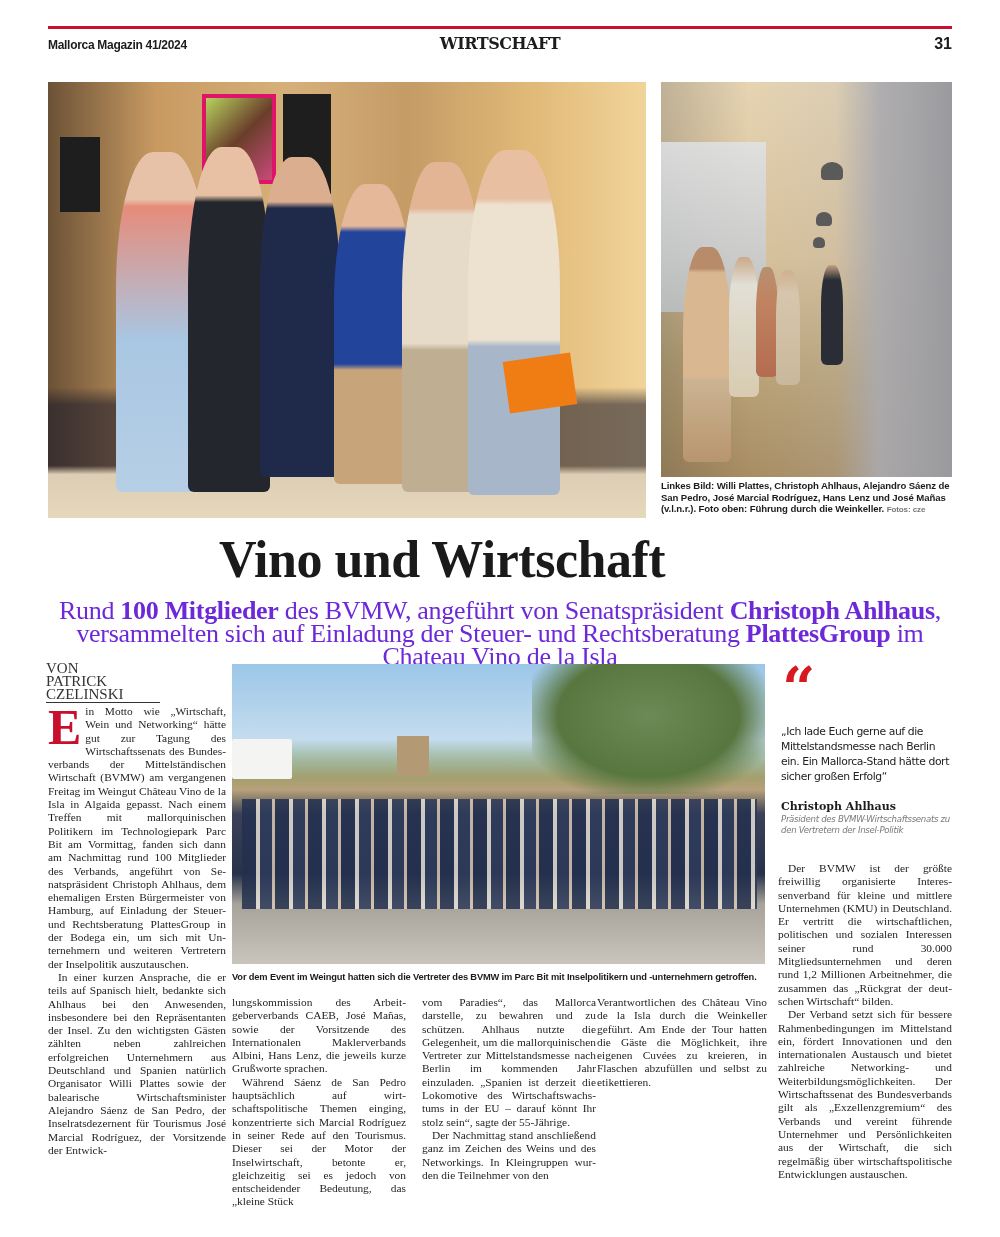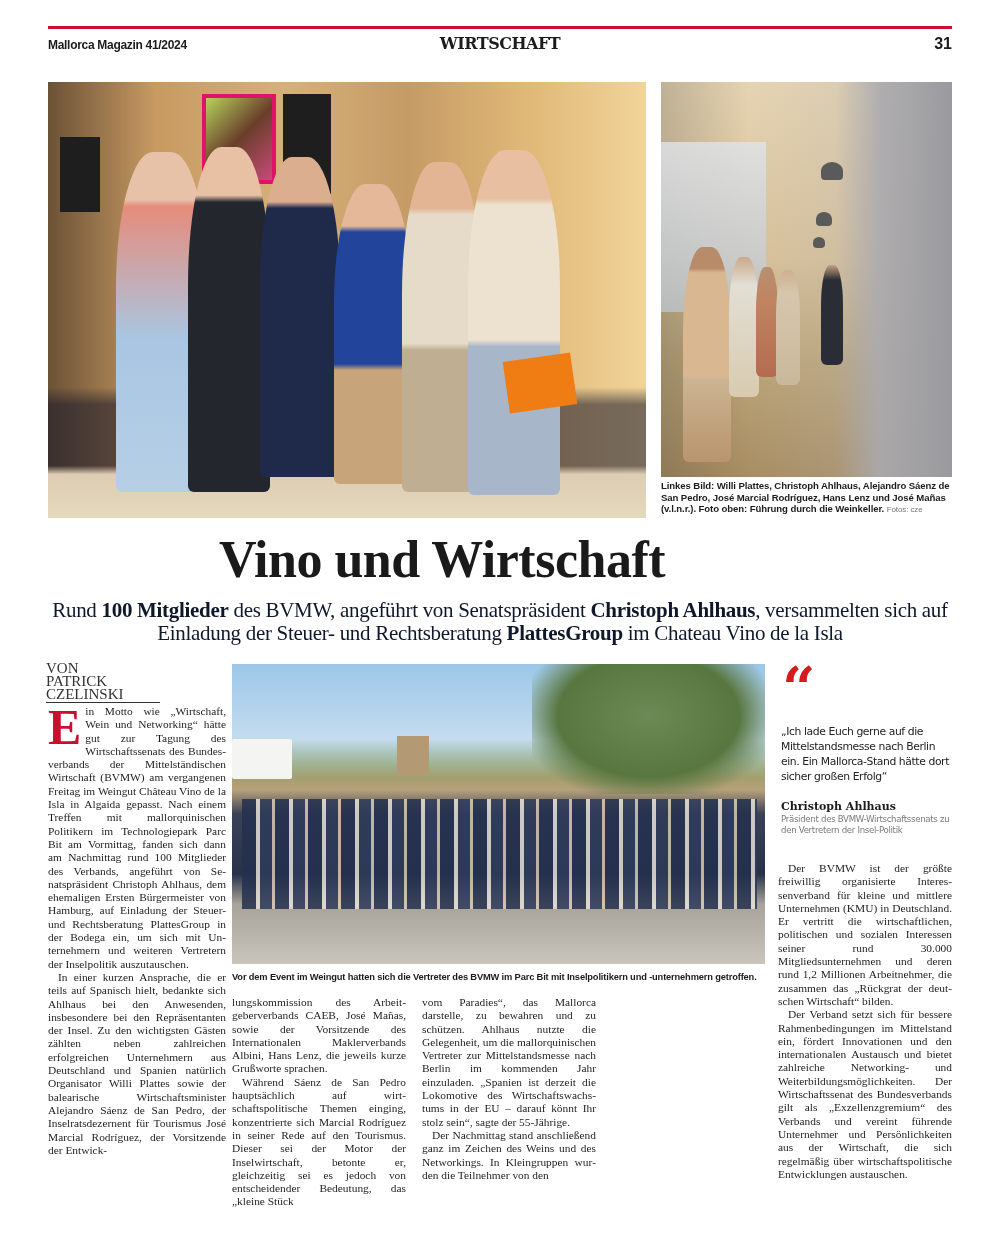--- a/index.html
+++ b/index.html
@@ -26,24 +26,24 @@
       linear-gradient(180deg, #9cc7e8 0%, #c4dcee 25%, rgba(0,0,0,0) 38%),
       linear-gradient(180deg, #6f8f4a 0%, #7f9a58 30%, #b7a17a 42%, #3b4157 50%, #27324a 70%, #a7a39a 80%, #c9c5bd 100%); }
 
   .person { position: absolute; border-radius: 40% 40% 6px 6px; }
   .speaker { position: absolute; background: #1e1e1e; }
   .artwork { position: absolute; border: 4px solid #e0136b; background: linear-gradient(135deg,#b6d25c,#6a3e2a,#c94a7a); }
   .folder { position: absolute; background: #f07d14; transform: rotate(-8deg); }
   .lamp { position: absolute; width: 22px; height: 18px; border-radius: 50% 50% 4px 4px; background: #5a5a5a; }
 
   .caption-right { position: absolute; left: 661px; top: 480px; width: 293px; font-family: "Liberation Sans", sans-serif; font-weight: bold; font-size: 9.6px; line-height: 11.5px; letter-spacing: -0.1px; }
-  .caption-right .credit { font-weight: normal; color: #777; font-size: 8px; }
+  .caption-right .credit { font-weight: bold; color: #777; font-size: 8px; }
 
   .title { position: absolute; left: 0; width: 884px; top: 532px; text-align: center; font-family: "Liberation Serif", serif; font-size: 52px; line-height: 56px; letter-spacing: -0.5px; color: #1a1a1a; }
-  .subtitle { position: absolute; left: 40px; width: 920px; top: 599px; text-align: center; font-family: "Liberation Serif", serif; font-size: 21px; line-height: 23px; letter-spacing: -0.3px; color: #0f172a; }
+  .subtitle { position: absolute; left: 40px; width: 920px; top: 599px; text-align: center; font-family: "Liberation Serif", serif; font-size: 26px; line-height: 23px; letter-spacing: -0.3px; color: #6d28d9; }
   .subtitle b { font-weight: bold; }
 
   .byline { position: absolute; left: 46px; top: 662px; width: 114px; font-family: "Liberation Serif", serif; font-size: 15px; line-height: 13px; color: #333; }
   .byline .name { border-bottom: 1px solid #333; display: inline-block; padding-bottom: 1px; }
 
   .col { position: absolute; font-family: "Liberation Serif", serif; font-size: 11.4px; line-height: 13.3px; text-align: justify; hyphens: manual; color: #1e1e1e; }
   .col p { text-indent: 0; }
   .col p.ind { text-indent: 10px; }
   .dropcap { float: left; font-family: "Liberation Serif", serif; font-weight: bold; font-size: 50px; line-height: 40px; color: #c8102e; margin: 2px 4px 0 0; height: 38px; }
 
@@ -51,21 +51,21 @@
   #col2 { left: 232px; top: 996px; width: 174px; }
   #col3 { left: 414px; top: 996px; width: 174px; margin-left: 8px; }
   #col4 { left: 597px; top: 996px; width: 170px; }
   #col5 { left: 778px; top: 862px; width: 174px; }
 
   .group-caption { position: absolute; left: 232px; top: 972px; width: 540px; font-family: "Liberation Sans", sans-serif; font-weight: bold; font-size: 9.3px; line-height: 11px; letter-spacing: -0.15px; }
 
   .quote-mark { position: absolute; left: 782px; top: 664px; font-family: "DejaVu Serif", serif; font-weight: bold; font-size: 58px; line-height: 50px; color: #d71920; }
   .quote-text { position: absolute; left: 781px; top: 724px; width: 175px; font-family: "DejaVu Sans", sans-serif; font-size: 10.8px; line-height: 15px; color: #222; letter-spacing: -0.4px; }
   .quote-author { position: absolute; left: 781px; top: 800px; width: 175px; font-family: "DejaVu Serif", serif; font-weight: bold; font-size: 11px; line-height: 13px; }
-  .quote-role { position: absolute; left: 781px; top: 814px; width: 175px; font-family: "DejaVu Sans", sans-serif; font-size: 8.6px; line-height: 11px; color: #7a7a7a; letter-spacing: -0.3px; }
+  .quote-role { position: absolute; left: 781px; top: 814px; width: 175px; font-family: "DejaVu Sans", sans-serif; font-size: 8.6px; line-height: 11px; color: #7a7a7a; letter-spacing: -0.3px; font-style: italic; }
 </style>
 </head>
 <body>
 
 <div class="redline"></div>
 <div class="hdr">
   <span class="hdr-left">Mallorca Magazin 41/2024</span>
   <span class="hdr-center">WIRTSCHAFT</span>
   <span class="hdr-right">31</span>
 </div>
@@ -126,20 +126,21 @@
 
 <div class="col" id="col2">
   <p>lungskommission des Arbeit­geberverbands CAEB, José Mañas, sowie der Vorsitzende des Internationalen Makler­verbands Albini, Hans Lenz, die jeweils kurze Grußworte sprachen.</p>
   <p class="ind">Während Sáenz de San Pe­dro hauptsächlich auf wirt­schaftspolitische Themen ein­ging, konzentrierte sich Mar­cial Rodríguez in seiner Rede auf den Tourismus. Dieser sei der Motor der Inselwirtschaft, betonte er, gleichzeitig sei es jedoch von entscheidender Be­deutung, das „kleine Stück</p>
 </div>
 <div class="col" id="col3">
   <p>vom Paradies“, das Mallorca darstelle, zu bewahren und zu schützen. Ahlhaus nutzte die Gelegenheit, um die mallor­quinischen Vertreter zur Mit­telstandsmesse nach Berlin im kommenden Jahr einzuladen. „Spanien ist derzeit die Loko­motive des Wirtschaftswachs­tums in der EU – darauf könnt Ihr stolz sein“, sagte der 55-Jährige.</p>
   <p class="ind">Der Nachmittag stand an­schließend ganz im Zeichen des Weins und des Networ­kings. In Kleingruppen wur­den die Teilnehmer von den</p>
 </div>
 <div class="col" id="col4">
+  <p>Verantwortlichen des Château Vino de la Isla durch die Wein­keller geführt. Am Ende der Tour hatten die Gäste die Möglichkeit, ihre eigenen Cu­vées zu kreieren, in Flaschen abzufüllen und selbst zu eti­kettieren.</p>
 </div>
 
 <div class="quote-mark">“</div>
 <div class="quote-text">„Ich lade Euch gerne auf die Mittelstandsmesse nach Berlin ein. Ein Mallorca-Stand hätte dort sicher großen Erfolg“</div>
 <div class="quote-author">Christoph Ahlhaus</div>
 <div class="quote-role">Präsident des BVMW-Wirtschaftssenats zu den Vertretern der Insel-Politik</div>
 
 <div class="col" id="col5">
   <p class="ind">Der BVMW ist der größte freiwillig organisierte Interes­senverband für kleine und mitt­lere Unternehmen (KMU) in Deutschland. Er vertritt die wirtschaftlichen, politischen und sozialen Interessen seiner rund 30.000 Mitgliedsunterneh­men und deren rund 1,2 Millio­nen Arbeitnehmer, die zusam­men das „Rückgrat der deut­schen Wirtschaft“ bilden.</p>
   <p class="ind">Der Verband setzt sich für bessere Rahmenbedingungen im Mittelstand ein, fördert In­novationen und den internatio­nalen Austausch und bietet zahlreiche Networking- und Weiterbildungsmöglichkeiten. Der Wirtschaftssenat des Bun­desverbands gilt als „Exzellenz­gremium“ des Verbands und vereint führende Unternehmer und Persönlichkeiten aus der Wirtschaft, die sich regelmäßig über wirtschaftspolitische Ent­wicklungen austauschen.</p>

